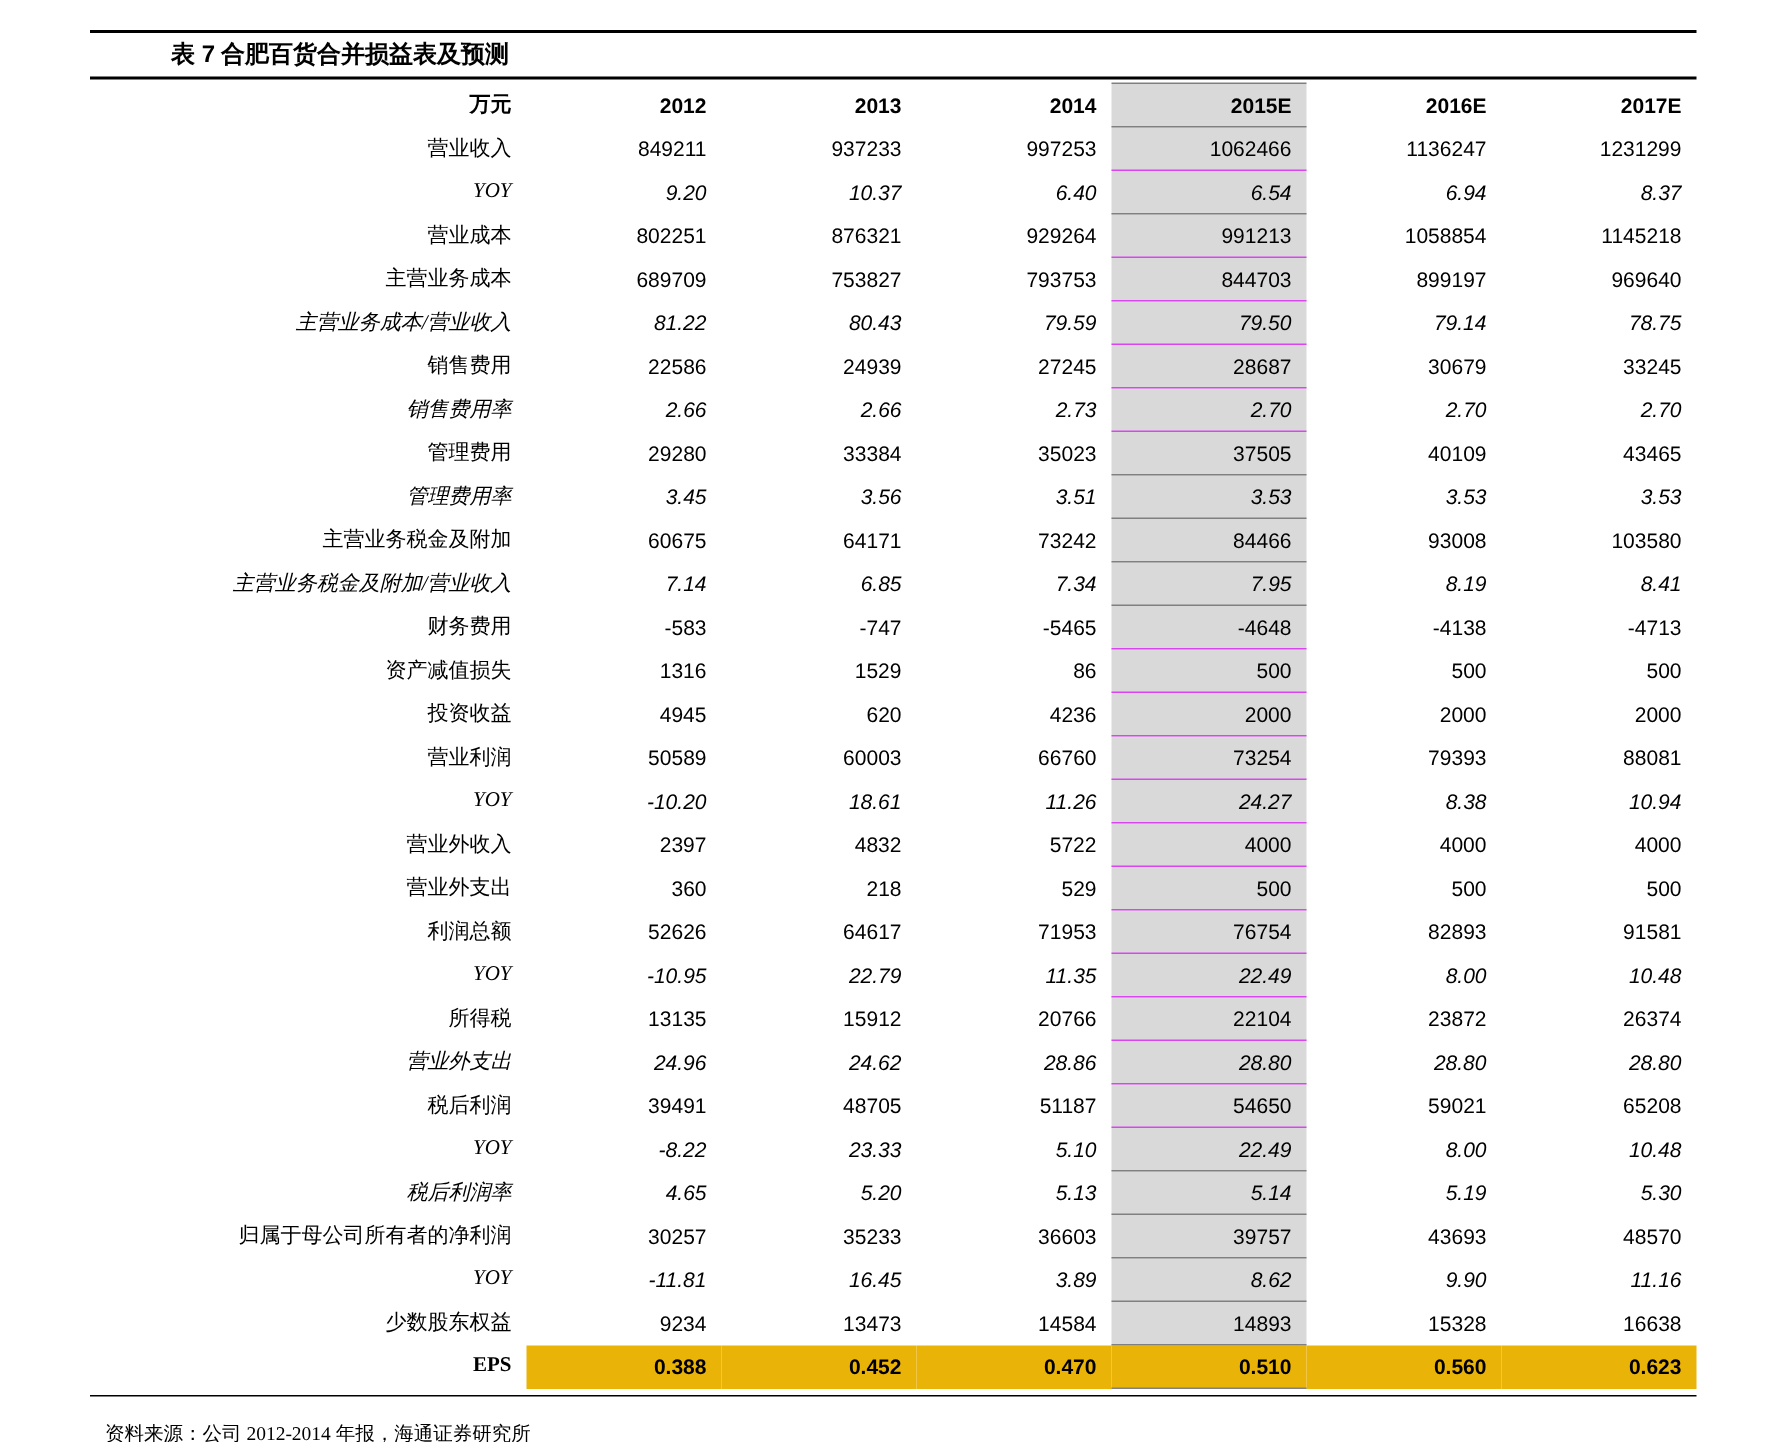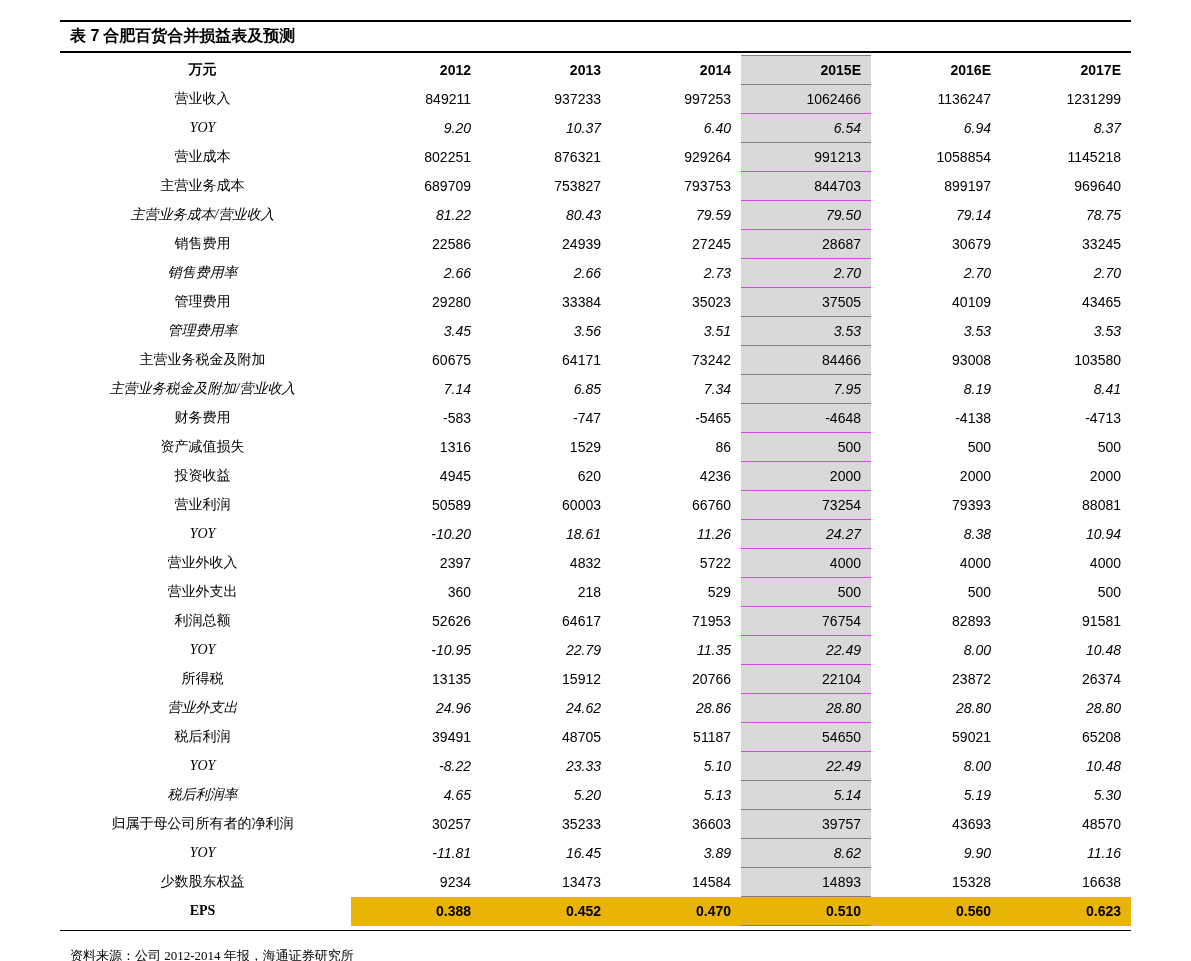--- a/index.html
+++ b/index.html
@@ -17,35 +17,36 @@
   .title-bar {
     border-top: 2px solid #000;
     border-bottom: 2px solid #000;
     padding: 4px 10px;
     font-size: 16px;
     font-weight: bold;
     margin-bottom: 2px;
   }
   .title-bar .prefix {
     font-family: "SimHei", sans-serif;
+    margin-left: 44px;
   }
   table.financial {
     border-collapse: collapse;
     width: 100%;
     font-family: Arial, "Microsoft YaHei", sans-serif;
     font-size: 14px;
   }
   table.financial td {
     padding: 5px 10px 5px 4px;
     text-align: right;
     vertical-align: middle;
     height: 18px;
   }
   table.financial td.label {
-    text-align: center;
+    text-align: right;
     font-family: "SimSun", serif;
     white-space: nowrap;
   }
   table.financial td.italic {
     font-style: italic;
   }
   table.financial td.bold {
     font-weight: bold;
   }
   .col-2015 {

